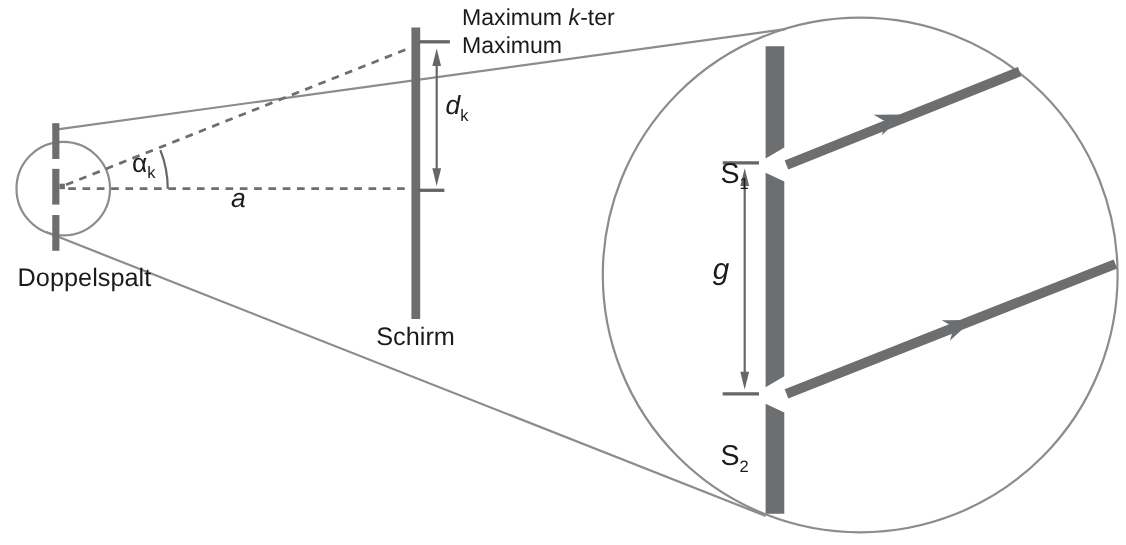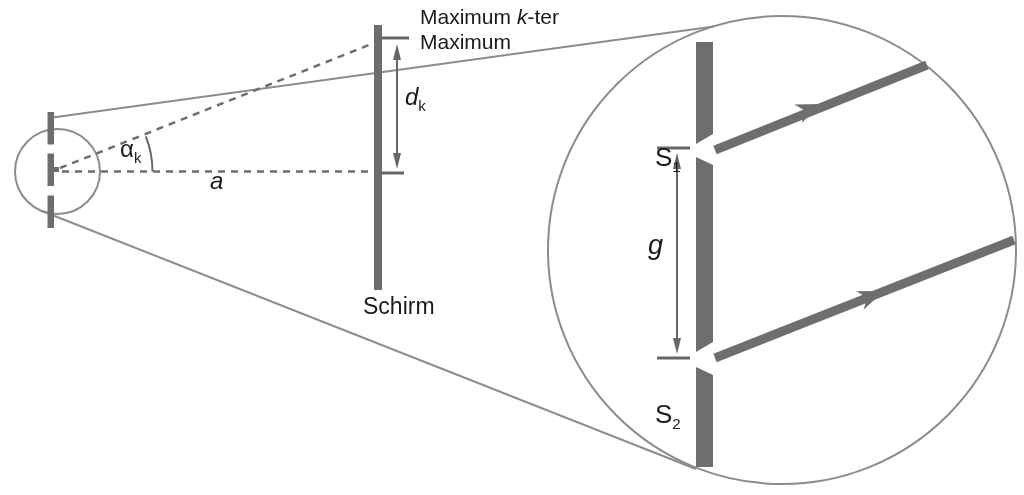--- a/index.html
+++ b/index.html
@@ -80,22 +80,23 @@
   <div class="lbl math" style="left:405px;top:84px;">
     <span>d</span><sub>k</sub>
   </div>
 
   <div class="lbl math" style="left:120px;top:136px;font-style:normal;">
     <span>α</span><sub>k</sub>
   </div>
 
   <div class="lbl math" style="left:210px;top:168px;">a</div>
 
+  <div class="lbl" style="left:16px;top:240px;">Doppelspalt</div>
 
-  <div class="lbl" style="left:342px;top:294px;margin-left:21px;">Schirm</div>
+  <div class="lbl" style="left:342px;top:294px;">Schirm</div>
 
   <div class="lbl big" style="left:655px;top:105px;">
     <span>S</span><sub>1</sub>
   </div>
 
   <div class="lbl gl" style="left:648px;top:233px;">g</div>
 
   <div class="lbl big" style="left:655px;top:362px;text-align:center;">
     <span>S</span><sub>2</sub>
   </div>

